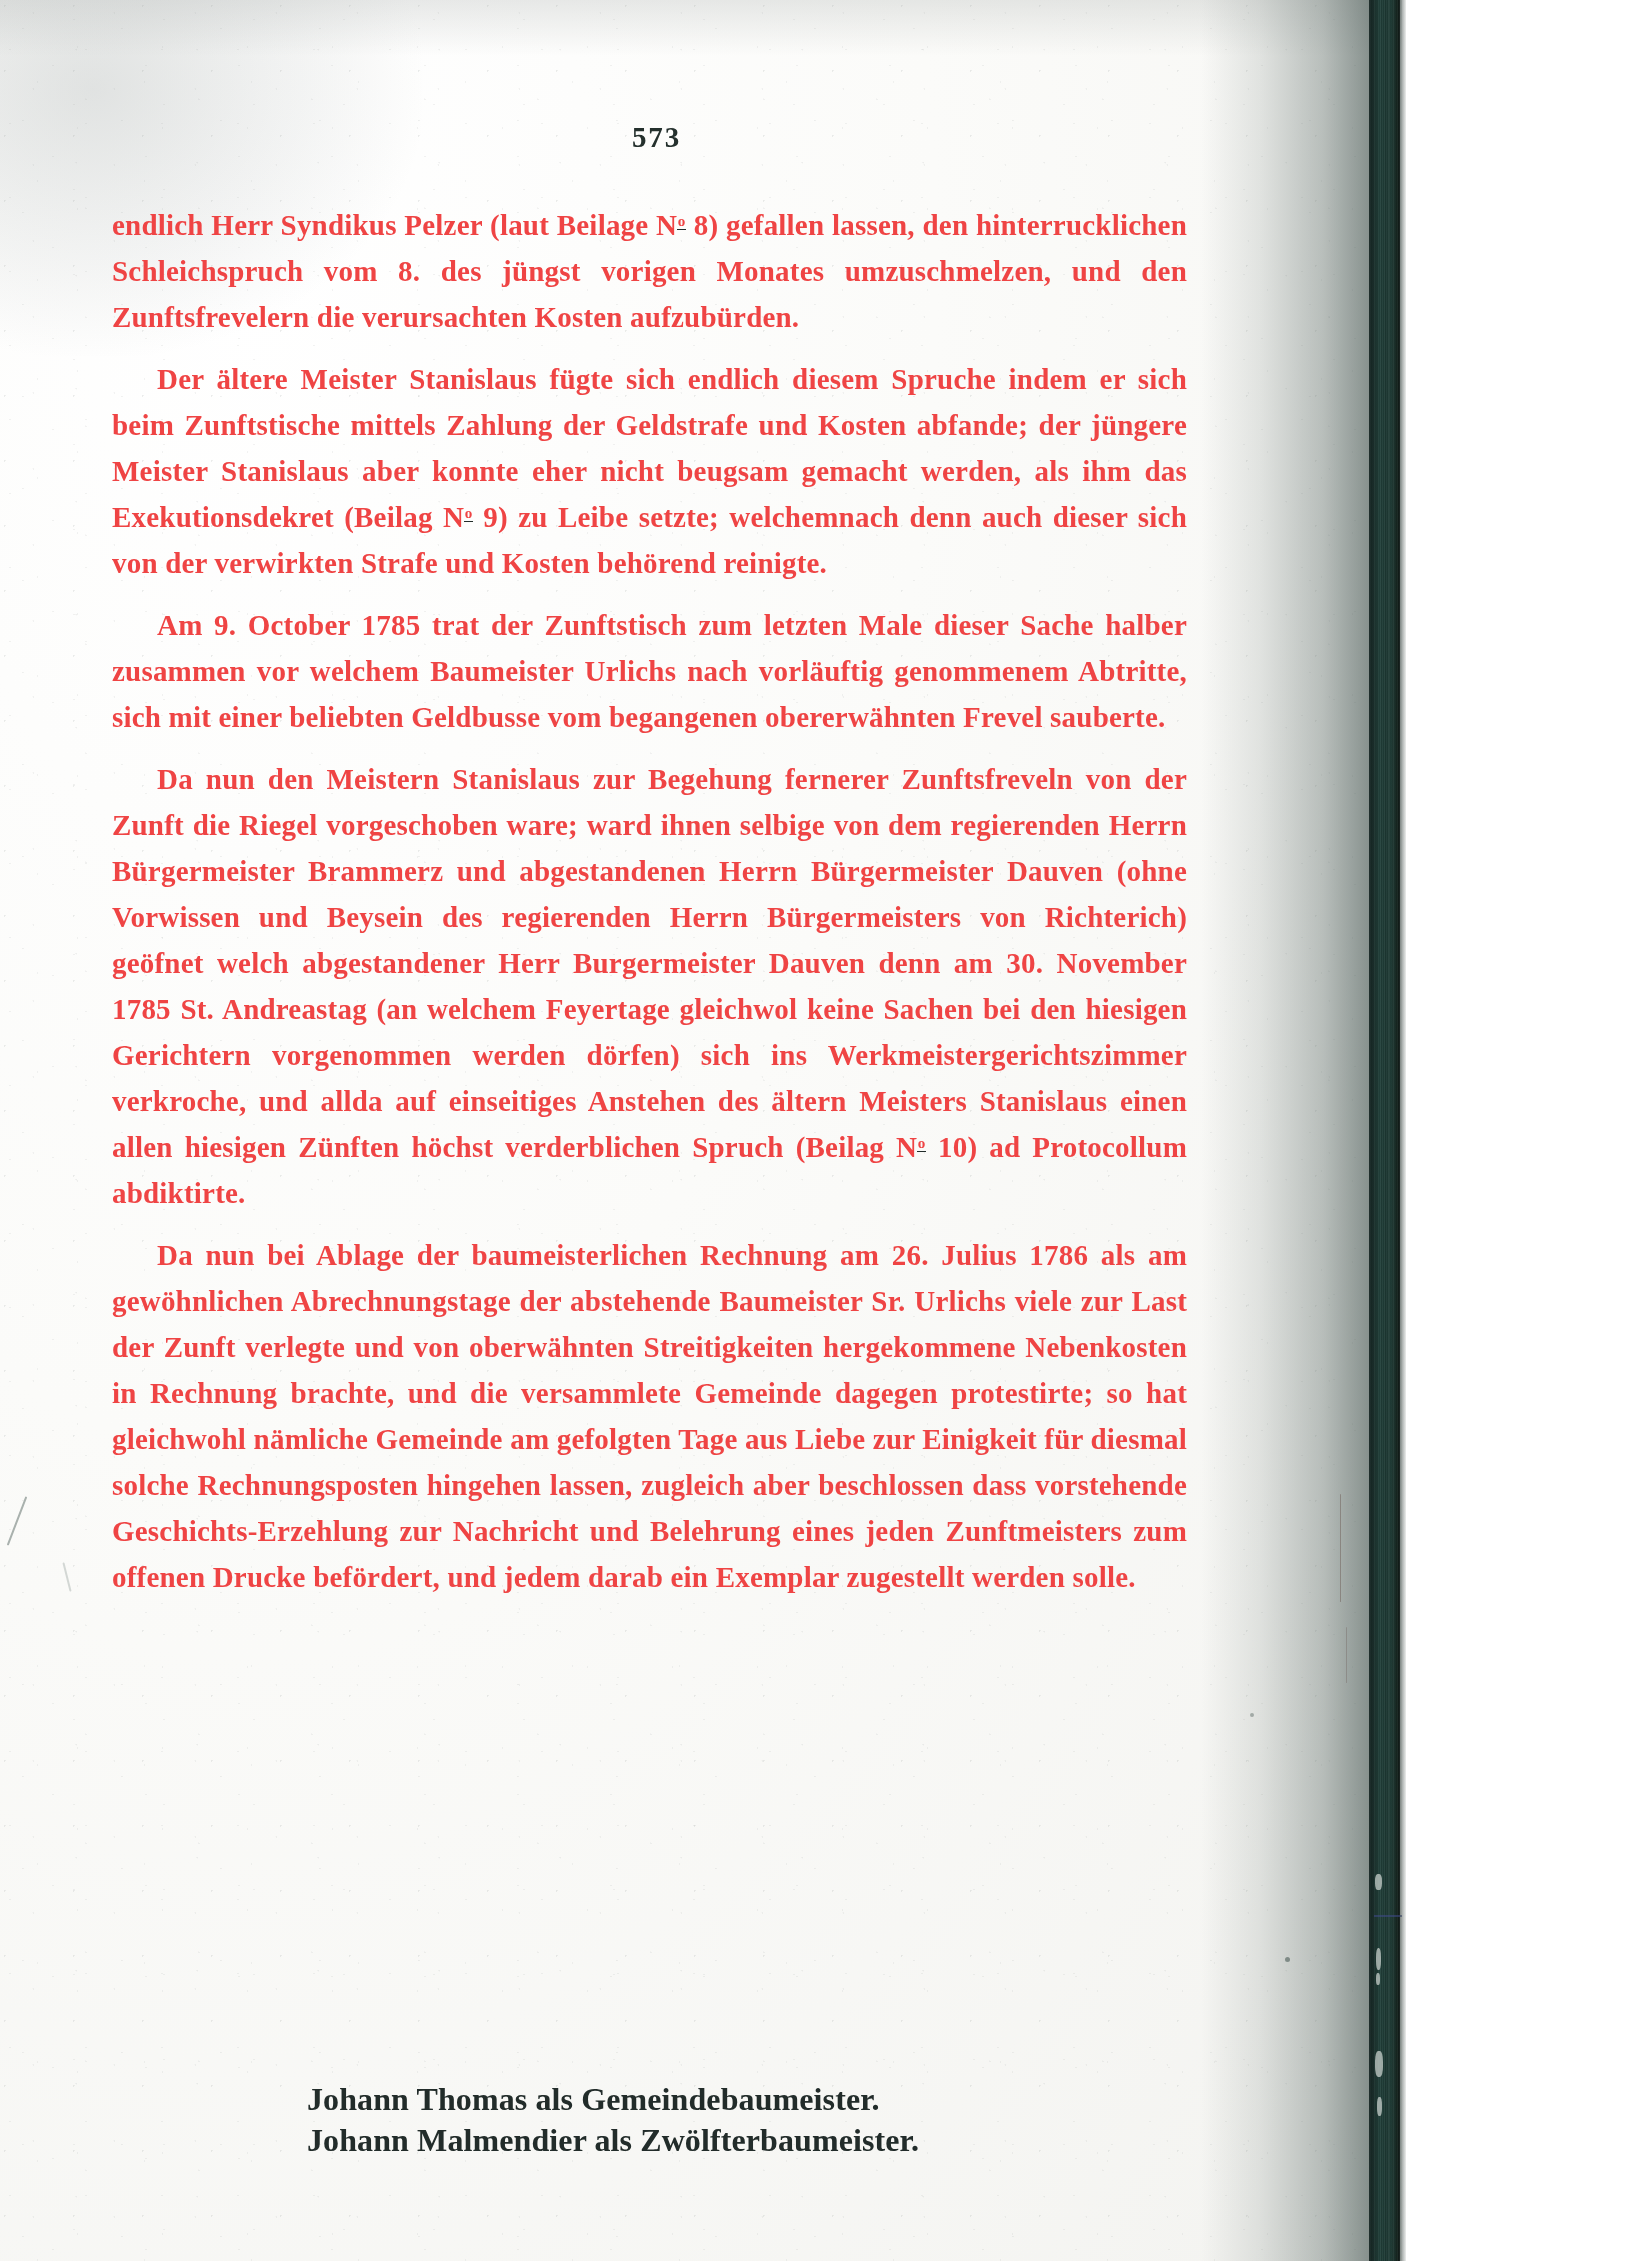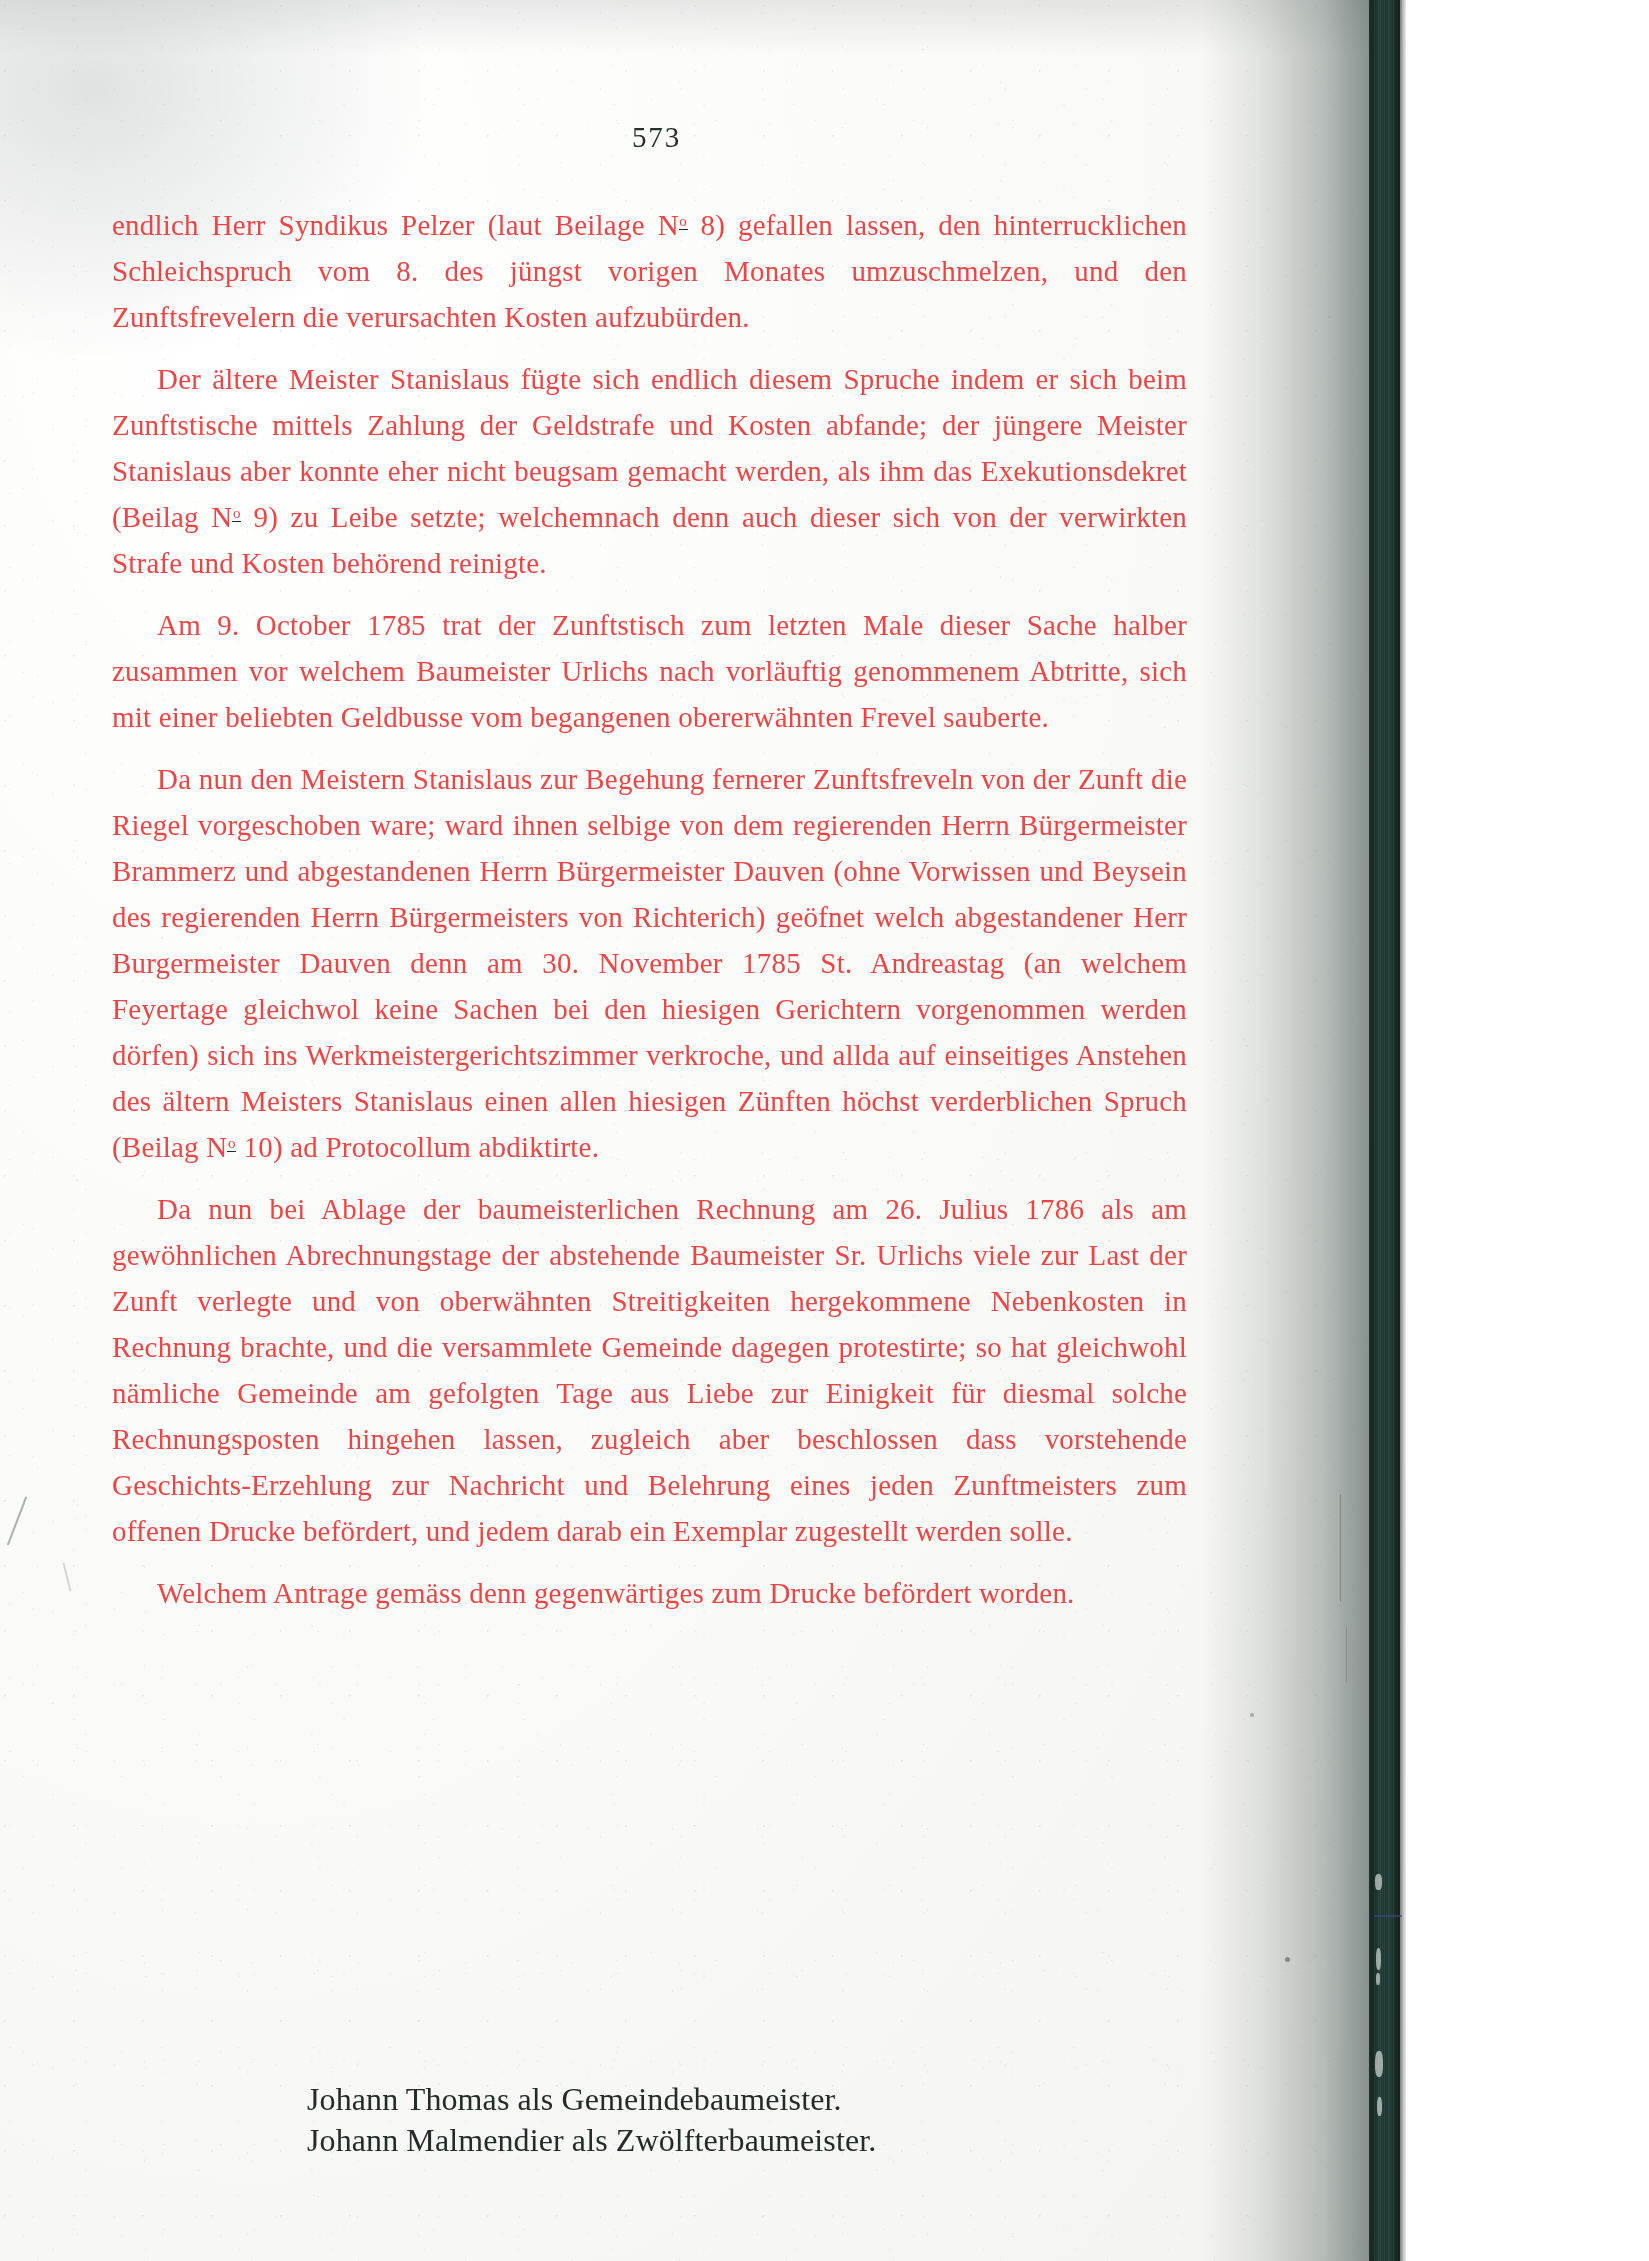--- a/index.html
+++ b/index.html
@@ -78,21 +78,21 @@
     background:linear-gradient(to right, rgba(30,45,42,.55), rgba(255,255,255,0));
   }
   #outer-white{
     position:absolute;left:1406px;top:0;width:243px;height:2261px;background:#ffffff;
   }
 
   
   .fibre{position:absolute;border-radius:0.9px;opacity:.5;}
 
   
-  #content{position:absolute;left:0;top:0;width:1406px;height:2261px;}
+  #content{position:absolute;left:0;top:0;width:1406px;height:2261px;font-weight:bold;}
 
   #folio{
     position:absolute;left:0;top:121px;width:1313px;
     text-align:center;
     font-size:29px;letter-spacing:1.9px;color:#24302d;
   }
 
   #textblock{
     position:absolute;left:112px;top:202px;width:1075px;
     color:#ef4444;
@@ -160,21 +160,20 @@
       </p>
 
       <p class="para indent">Am 9. October 1785 trat der Zunftstisch zum letzten Male dieser Sache halber zusammen vor welchem Baumeister Urlichs nach vorläuftig genommenem Abtritte, sich mit einer beliebten Geldbusse vom begangenen obererwähnten Frevel sauberte.</p>
 
       <p class="para indent">
         <span>Da nun den Meistern Stanislaus zur Begehung fernerer Zunftsfreveln von der Zunft die Riegel vorgeschoben ware; ward ihnen selbige von dem regierenden Herrn Bürgermeister Brammerz und abgestandenen Herrn Bürgermeister Dauven (ohne Vorwissen und Beysein des regierenden Herrn Bürgermeisters von Richterich) geöfnet welch abgestandener Herr Burgermeister Dauven denn am 30. November 1785 St. Andreastag (an welchem Feyertage gleichwol keine Sachen bei den hiesigen Gerichtern vorgenommen werden dörfen) sich ins Werkmeistergerichtszimmer verkroche, und allda auf einseitiges Anstehen des ältern Meisters Stanislaus einen allen hiesigen Zünften höchst verderblichen Spruch (Beilag&nbsp;</span><span class="numero"><span class="n">N</span><sup>o</sup></span><span>&nbsp;10) ad Protocollum abdiktirte.</span>
       </p>
 
       <p class="para indent">Da nun bei Ablage der baumeisterlichen Rechnung am 26. Julius 1786 als am gewöhnlichen Abrechnungstage der abstehende Baumeister Sr. Urlichs viele zur Last der Zunft verlegte und von oberwähnten Streitigkeiten hergekommene Nebenkosten in Rechnung brachte, und die versammlete Gemeinde dagegen protestirte; so hat gleichwohl nämliche Gemeinde am gefolgten Tage aus Liebe zur Einigkeit für diesmal solche Rechnungsposten hingehen lassen, zugleich aber beschlossen dass vorstehende Geschichts-Erzehlung zur Nachricht und Belehrung eines jeden Zunftmeisters zum offenen Drucke befördert, und jedem darab ein Exemplar zugestellt werden solle.</p>
 
-      <p class="para indent">Welchem Antrage gemäss denn gegenwärtiges zum Drucke befördert worden.</p>
 
     </div>
 
     <div id="signatures">
       <p class="sigline">Johann Thomas als Gemeindebaumeister.</p>
       <p class="sigline">Johann Malmendier als Zwölfterbaumeister.</p>
     </div>
 
   </div>
 

